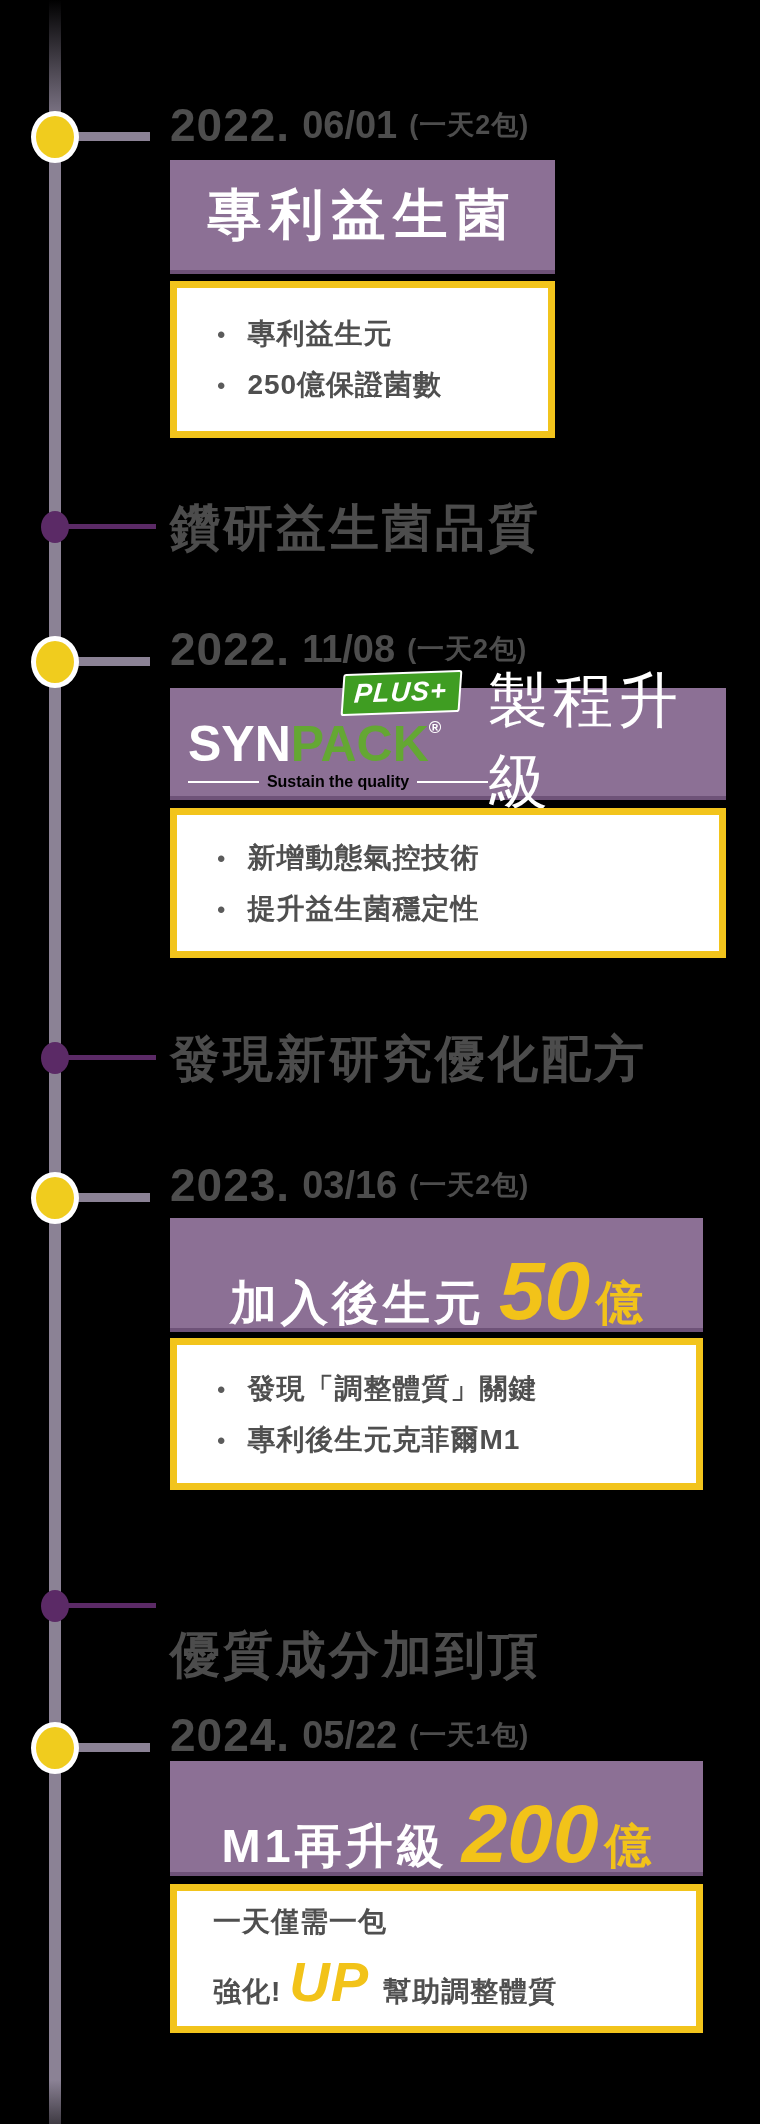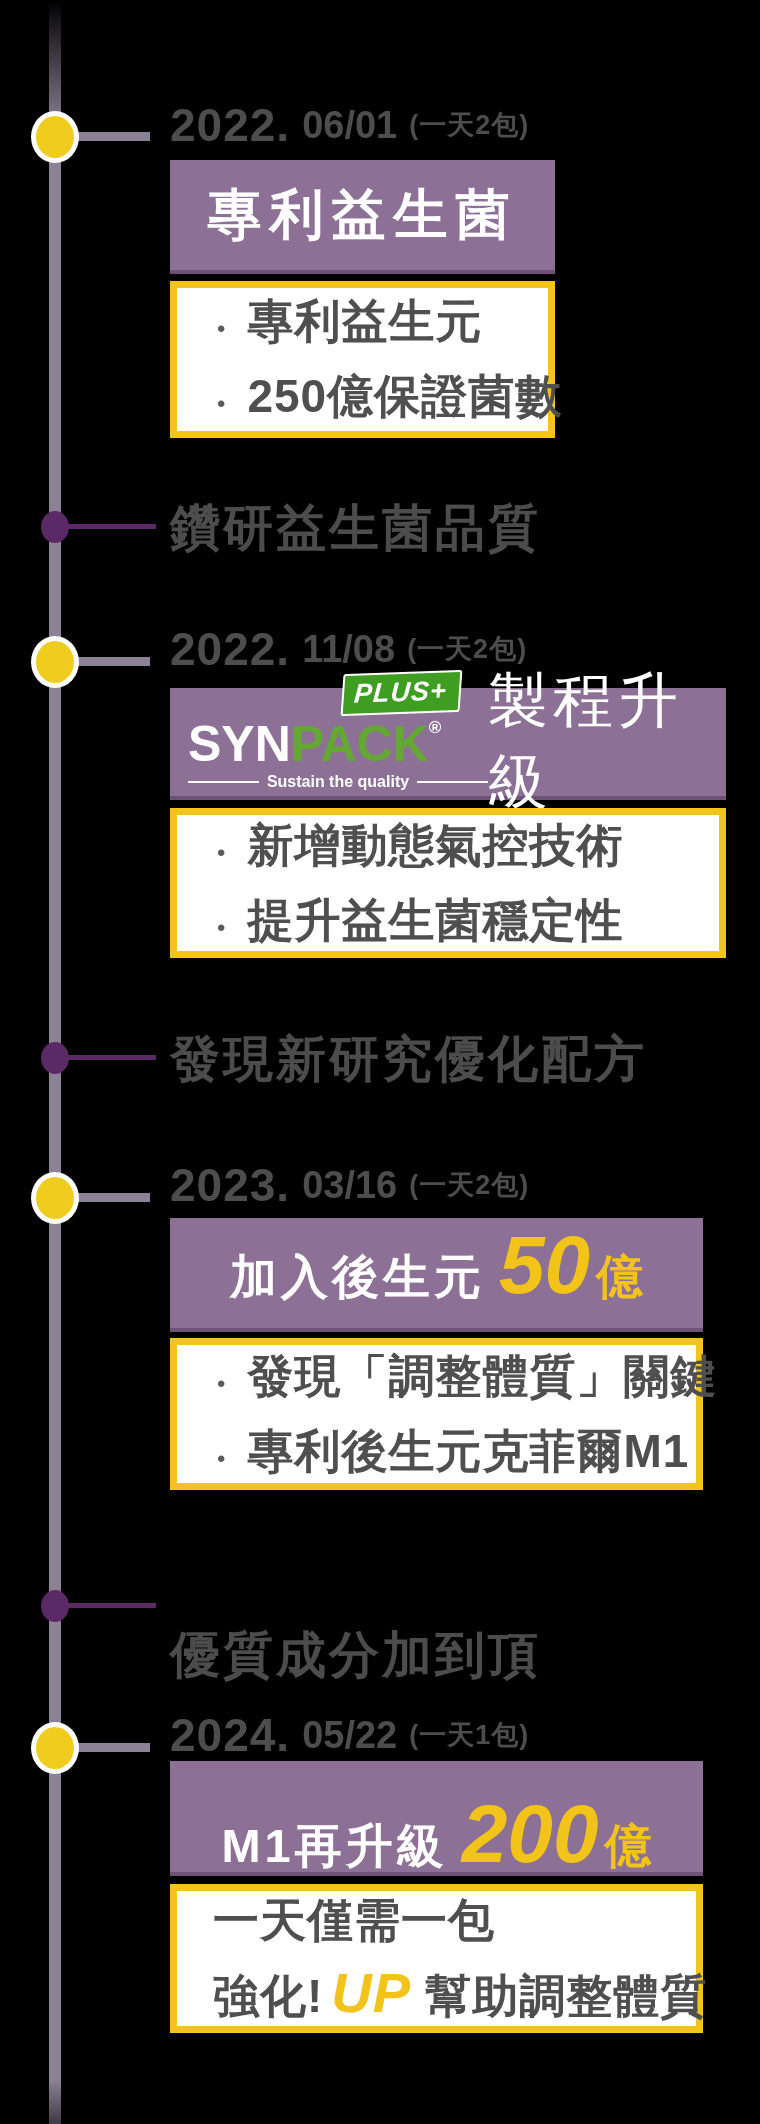--- a/index.html
+++ b/index.html
@@ -59,38 +59,38 @@
   .tbox .unit { font-size:47px; font-weight:700; color:#f2c319; margin-left:6px; }
   
   .wbox {
     position:absolute; left:170px; background:#ffffff;
     border:7px solid #f2c41c; box-sizing:border-box;
     display:flex; flex-direction:column; justify-content:center;
     padding-left:40px; gap:13px;
   }
   .brow { display:flex; align-items:baseline; white-space:nowrap; }
   .bdot { font-size:24px; color:#5b5b5b; margin-right:22px; }
-  .btext { font-size:46px; font-weight:600; color:#4f4f4f; letter-spacing:1px; }
+  .btext { font-size:28px; font-weight:600; color:#4f4f4f; letter-spacing:1px; }
   .upword {
     font-size:56px; font-weight:800; font-style:italic; color:#f2c319;
     margin:0 14px 0 8px; letter-spacing:1px;
   }
   
   .mlabel {
     position:absolute; left:170px; color:#4c4c4c;
     font-size:50px; font-weight:800; letter-spacing:3px; white-space:nowrap;
     line-height:62px;
   }
   
   .logo-wrap { position:relative; width:300px; margin-left:18px; align-self:center; padding-top:26px; }
   .syn-line { font-size:50px; font-weight:800; letter-spacing:0px; line-height:1; white-space:nowrap; }
   .syn-line .syn { color:#ffffff; }
   .syn-line .pack { color:#64a733; }
   .syn-line .reg { font-size:17px; color:#ffffff; vertical-align:top; }
-  .tagline { display:flex; align-items:center; gap:8px; margin-top:4px; color:#ffffff; }
+  .tagline { display:flex; align-items:center; gap:8px; margin-top:4px; color:#000000; }
   .tagline::before,.tagline::after { content:""; flex:1; height:2px; background:#fff; }
   .tagline .tagtext { font-size:16px; font-weight:600; white-space:nowrap; }
   .plus-tag {
     position:absolute; left:172px; top:-16px;
     background:#3f9d22; color:#fff; font-size:27px; font-weight:800; font-style:italic;
     padding:3px 12px 4px 10px; border:2px solid #fff; border-radius:3px;
     transform:rotate(-2deg) skewX(-6deg); letter-spacing:1px; z-index:4;
     white-space:nowrap;
   }
   .tright { flex:1; display:flex; justify-content:center; align-items:center; }
@@ -162,21 +162,21 @@
   <div class="mdot" style="top:1042px;"></div>
   <div class="mlabel" style="top:1028px;">發現新研究優化配方</div>
 
   <div class="node-link" style="top:1193px;"></div>
   <div class="node" style="top:1172px;"></div>
   <div class="daterow" style="top:1158px;">
     <span class="year">2023.</span>
     <span class="mdate">03/16</span>
     <span class="note">(一天2包)</span>
   </div>
-  <div class="tbox" style="top:1218px; width:533px; height:114px; ">
+  <div class="tbox" style="top:1218px; width:533px; height:114px; padding-top:26px;">
     <span class="tprefix">加入後生元</span>
     <span class="big-num">50</span>
     <span class="unit">億</span>
   </div>
   <div class="wbox" style="top:1338px; width:533px; height:152px;">
     <div class="brow">
       <span class="bdot">•</span>
       <span class="btext">發現「調整體質」關鍵</span>
     </div>
     <div class="brow">

